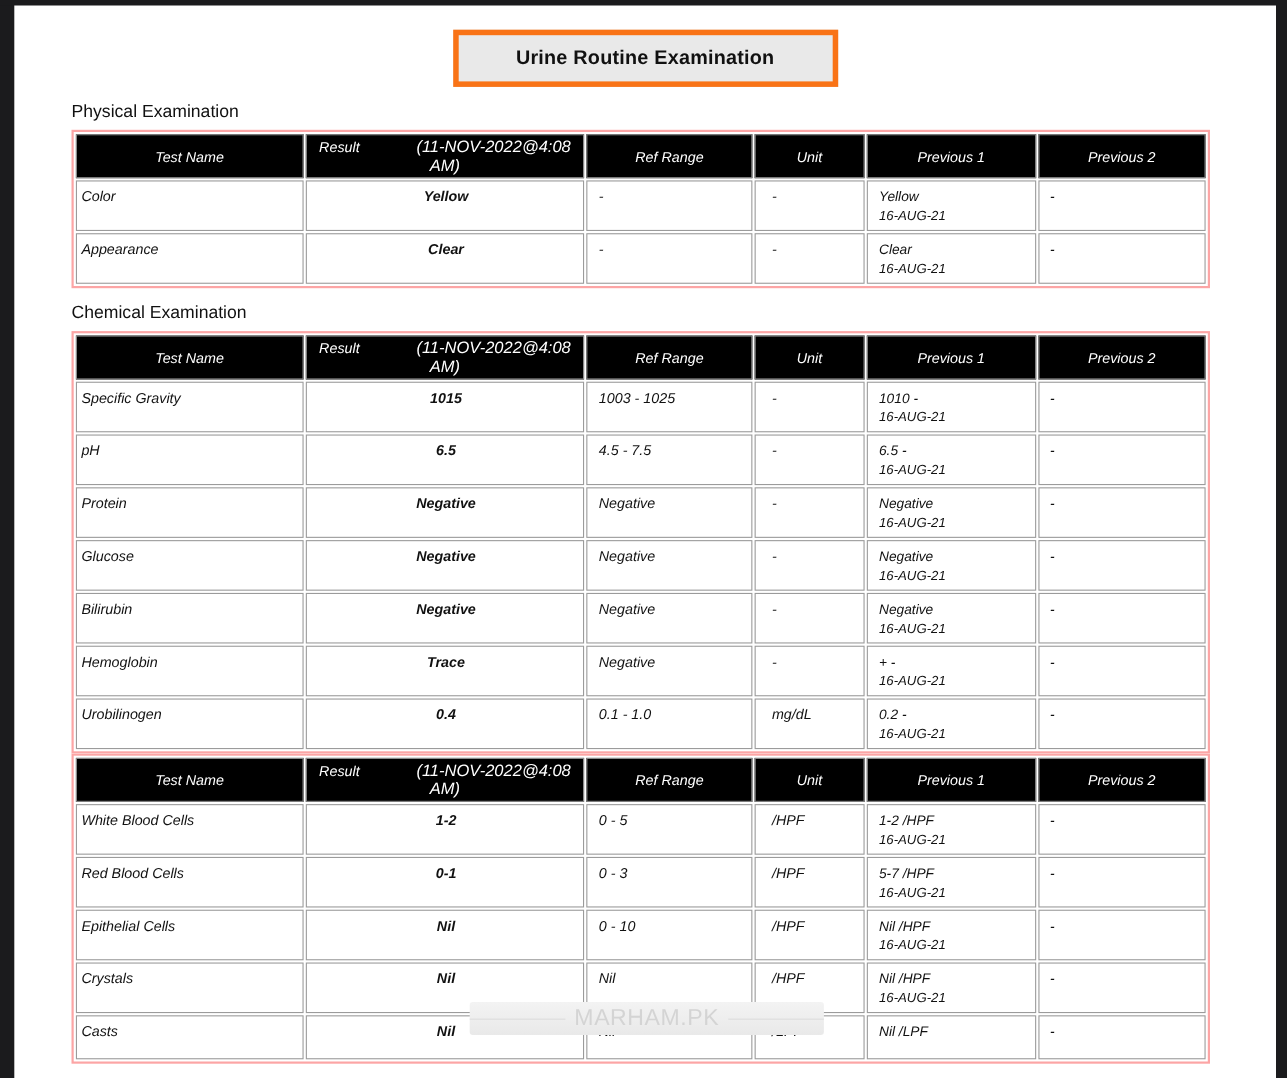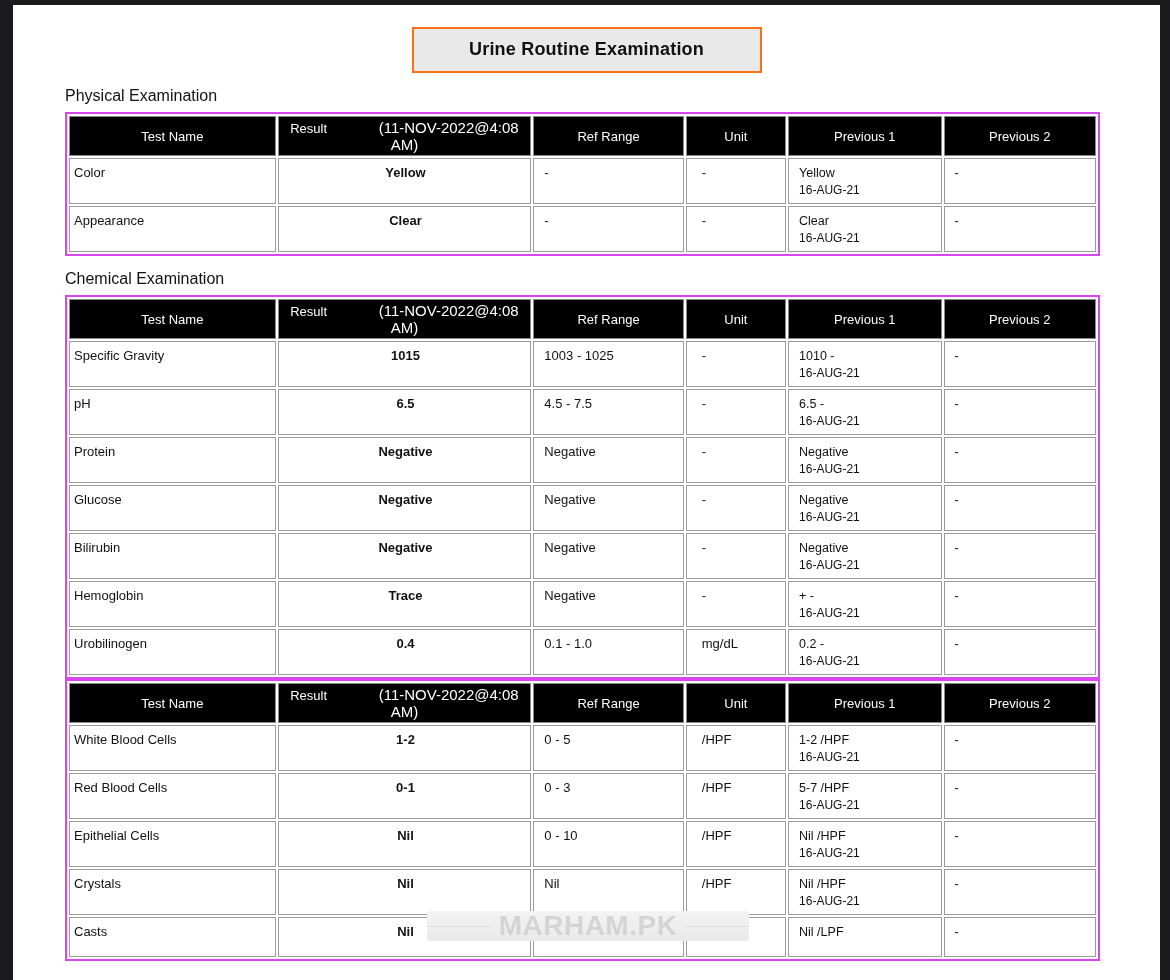--- a/index.html
+++ b/index.html
@@ -25,44 +25,45 @@
 
   .page {
     position: absolute; left: 13px; top: 5px;
     width: 1147px; height: 975px;
     background: #fff;
   }
 
   .title-box {
     width: 350px;
     margin: 22px auto 2px;
-    border: 2px solid #f97316;
+    border: 5px solid #f97316;
     background: var(--title-box-bg);
     text-align: center;
     padding: 10px 0 11px;
     font-size: 18px;
     font-weight: bold;
     letter-spacing: 0.2px;
   }
 
   .content { padding-left: 52px; }
 
   section h2 {
     font-size: 16px;
     font-weight: normal;
     margin: 14px 0 7px;
   }
 
   table.exam-table {
     table-layout: fixed;
     width: 1035px;
-    border: 2px solid #d946ef;
+    border: 2px solid #fca5a5;
     border-spacing: 2px;
     border-collapse: separate;
     background: #fff;
+    font-style: italic;
   }
   col.c-test  { width: 206px; }
   col.c-res   { width: 253px; }
   col.c-ref   { width: 150px; }
   col.c-unit  { width: 100px; }
   col.c-prev1 { width: 153px; }
   col.c-prev2 { width: 152px; }
 
   th {
     background: var(--header-bg);
@@ -97,22 +98,22 @@
     width: 322px; height: 30px;
     display: flex; align-items: center; justify-content: center;
     gap: 8px;
     background: linear-gradient(#f3f3f3, #e9e9e9);
     border-radius: 3px;
     z-index: 1;
   }
   .wm-line { flex: 1; height: 1px; background: #dcdcdc; }
   .wm-text {
     color: var(--watermark-text);
-    font-size: 28px;
-    font-weight: bold;
+    font-size: 21px;
+    font-weight: normal;
     letter-spacing: 0.5px;
     white-space: nowrap;
   }
 </style>
 </head>
 <body>
 
 <div class="frame-left"></div>
 <div class="frame-top"></div>
 <div class="frame-right"></div>

